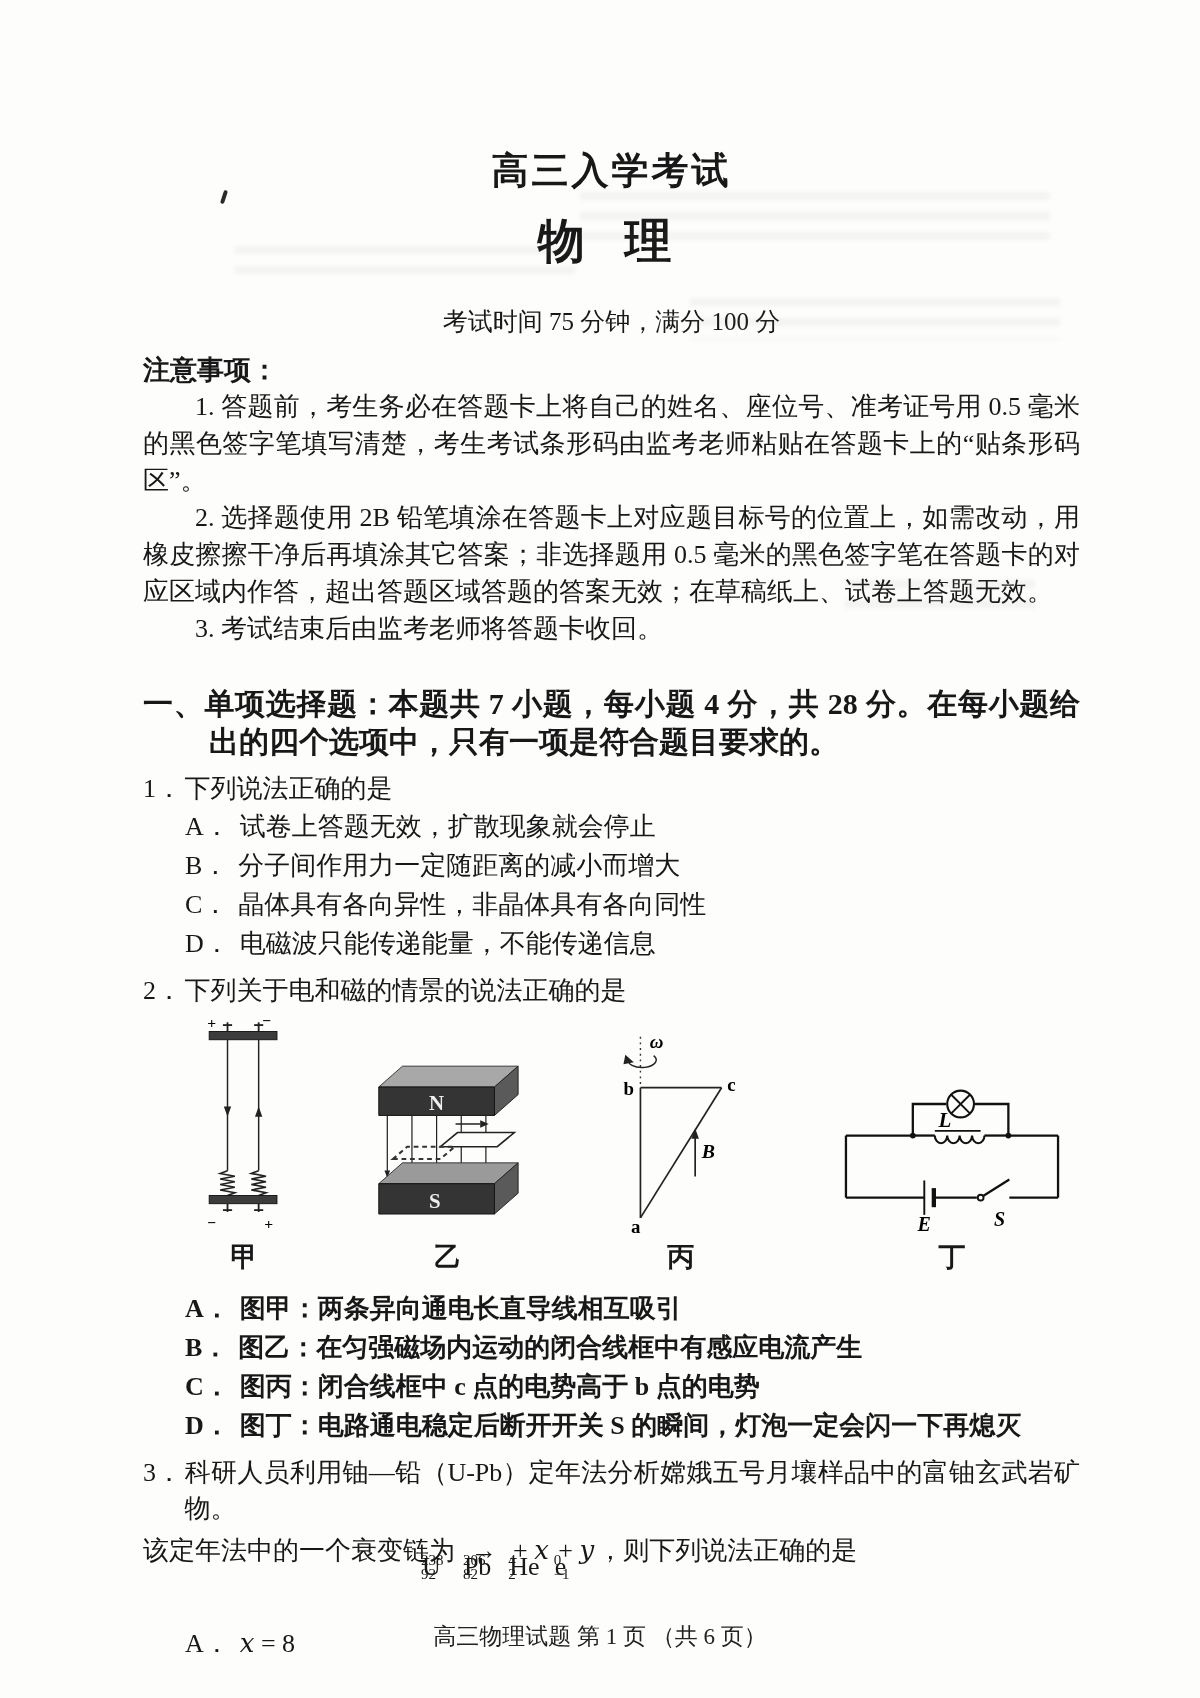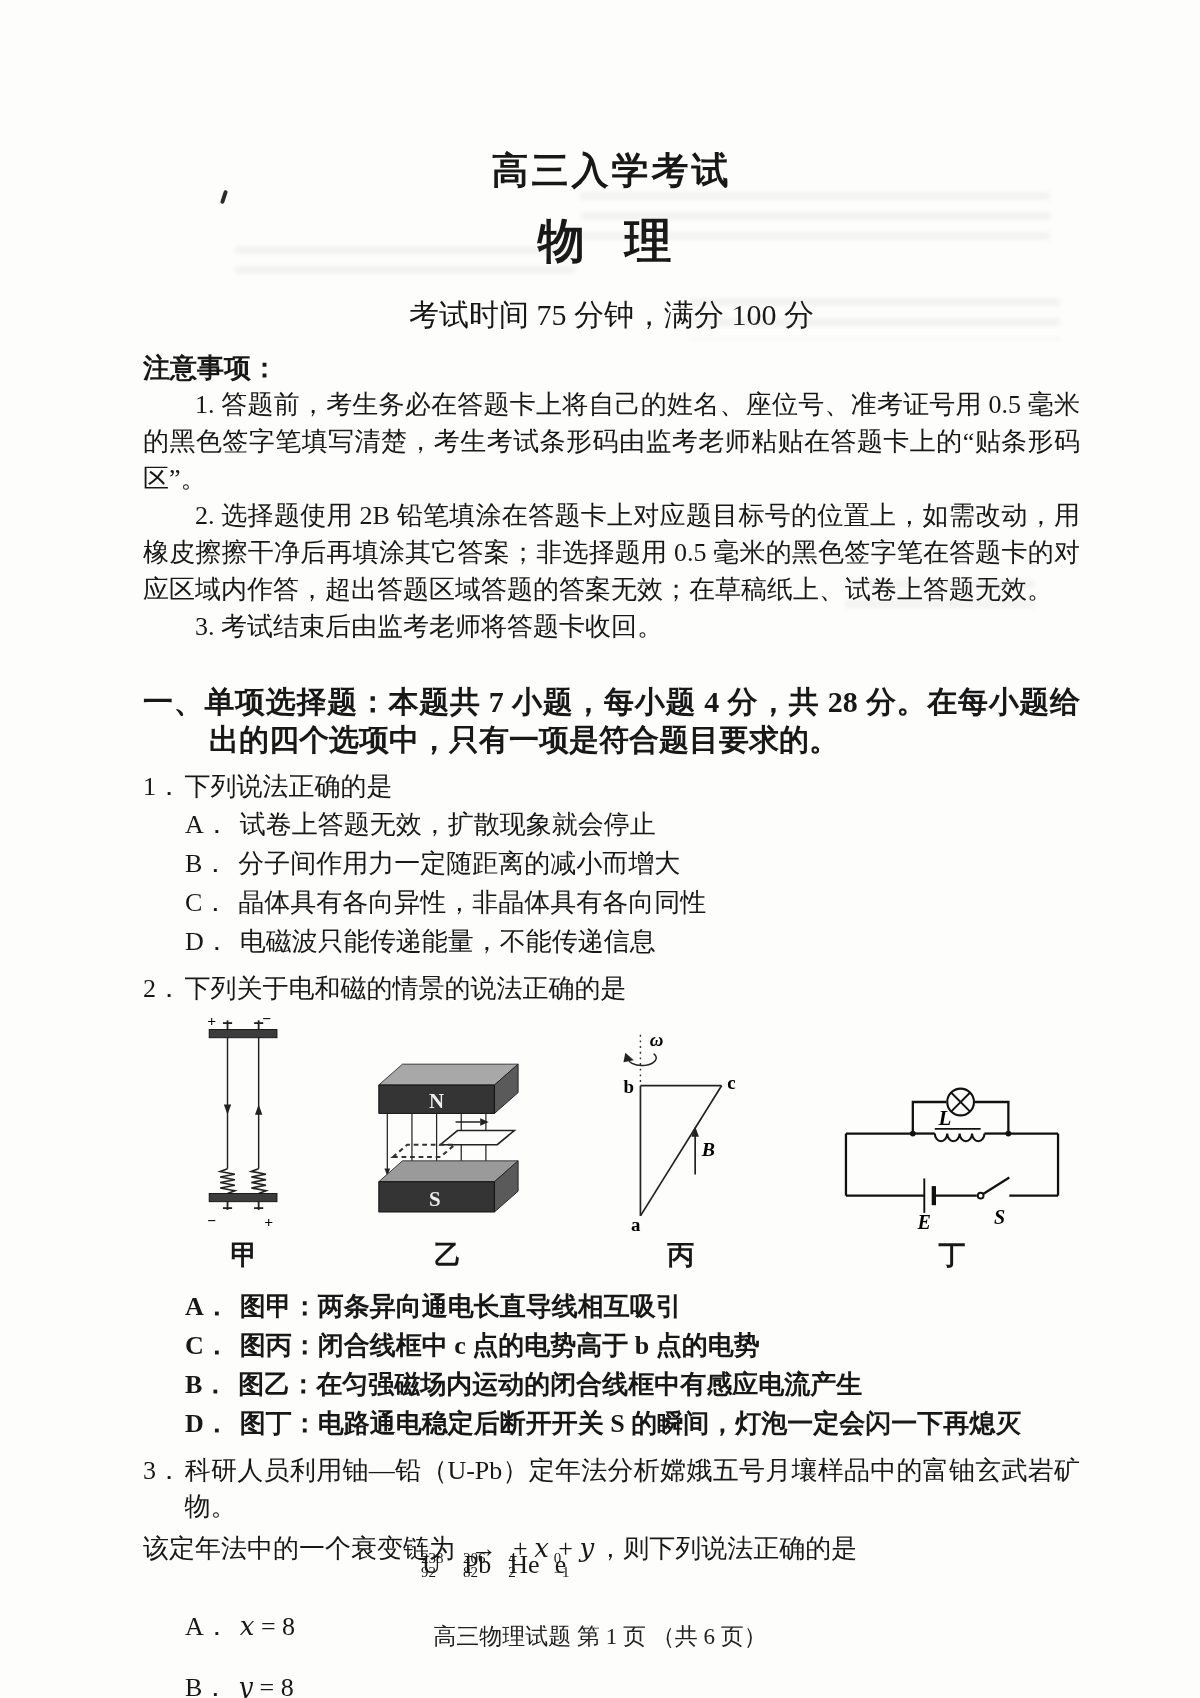--- a/index.html
+++ b/index.html
@@ -9,34 +9,34 @@
     margin:0 auto;
     background:#fdfdfc;
     overflow:hidden;
     font-family:"Liberation Serif","DejaVu Serif",serif;
     color:#181818;
   }
   .content{padding:0 120px 0 143px;}
   
   .title-main{margin-top:146px;text-align:center;font-size:37px;font-weight:bold;letter-spacing:3px;}
   .title-sub{margin-top:14px;text-align:center;font-size:47px;font-weight:bold;letter-spacing:14px;}
-  .exam-info{margin-top:22px;text-align:center;font-size:30px;}
+  .exam-info{margin-top:32px;text-align:center;font-size:25px;}
   
   .notice-heading{margin-top:14px;font-size:27px;font-weight:bold;}
   .notice p{margin:0;font-size:26px;line-height:37px;text-indent:2em;text-align:justify;}
   
   .section-heading{margin-top:38px;font-size:30px;font-weight:bold;line-height:38px;
     padding-left:2.2em;text-indent:-2.2em;text-align:justify;}
   
   .question{font-size:26px;}
   .q-stem{padding-left:1.6em;text-indent:-1.6em;line-height:36px;margin-top:10px;text-align:justify;}
   .q-num{display:inline-block;width:1.6em;text-indent:0;}
   .options .opt{padding-left:42px;line-height:39px;}
   .opt-label{margin-right:10px;}
-  .q3 .opt{line-height:44px;margin-top:16px;}
+  .q3 .opt{line-height:30px;margin-top:38px;}
   .var{font-style:italic;font-family:"DejaVu Serif","Liberation Serif",serif;}
   
   .nuclide{display:inline-flex;align-items:center;vertical-align:-6px;margin:0 1px;}
   .nuclide .stack{display:inline-flex;flex-direction:column;align-items:flex-end;
     font-size:15px;line-height:14px;margin-right:1px;}
   .nuclide .sym{font-size:26px;}
   .formula{white-space:nowrap;}
   
   .figrow{display:flex;align-items:flex-end;margin:6px 0 0 55px;width:880px;justify-content:space-between;}
   .fig{display:flex;flex-direction:column;align-items:center;}
@@ -191,22 +191,22 @@
             <line x1="159" y1="118" x2="186" y2="101" stroke="#111" stroke-width="2.4"></line>
             <line x1="186" y1="120" x2="237" y2="120" stroke="#111" stroke-width="2.4"></line>
             <text x="170" y="150" font-size="21" font-style="italic" font-weight="bold">S</text>
           </svg>
           <div class="fig-caption">丁</div>
         </div>
       </div>
 
       <div class="options" style="margin-top:14px;font-weight:bold;">
         <div class="opt"><span class="opt-label">A．</span><span>图甲：两条异向通电长直导线相互吸引</span></div>
+        <div class="opt"><span class="opt-label">B．</span><span>图乙：在匀强磁场内运动的闭合线框中有感应电流产生</span></div>
         <div class="opt"><span class="opt-label">C．</span><span>图丙：闭合线框中 c 点的电势高于 b 点的电势</span></div>
-        <div class="opt"><span class="opt-label">B．</span><span>图乙：在匀强磁场内运动的闭合线框中有感应电流产生</span></div>
         <div class="opt"><span class="opt-label">D．</span><span>图丁：电路通电稳定后断开开关 S 的瞬间，灯泡一定会闪一下再熄灭</span></div>
       </div>
     </div>
 
     <div class="question q3">
       <div class="q-stem">
         <span class="q-num">3．</span><span>科研人员利用铀—铅（U-Pb）定年法分析嫦娥五号月壤样品中的富铀玄武岩矿物。</span>
         <div class="formula" style="line-height:46px;">
           <span>该定年法中的一个衰变链为</span>
           <span class="nuclide">

